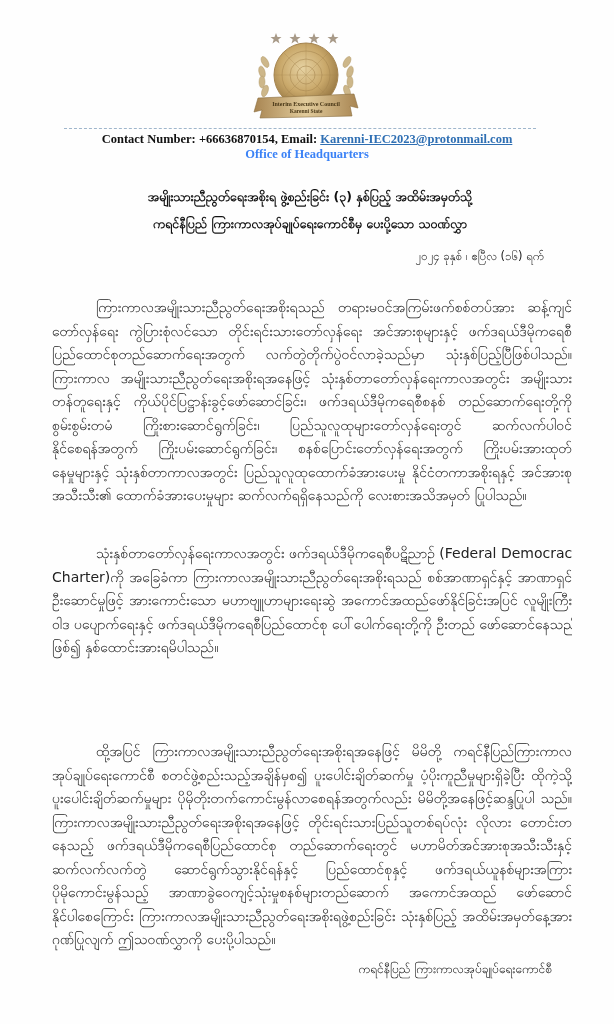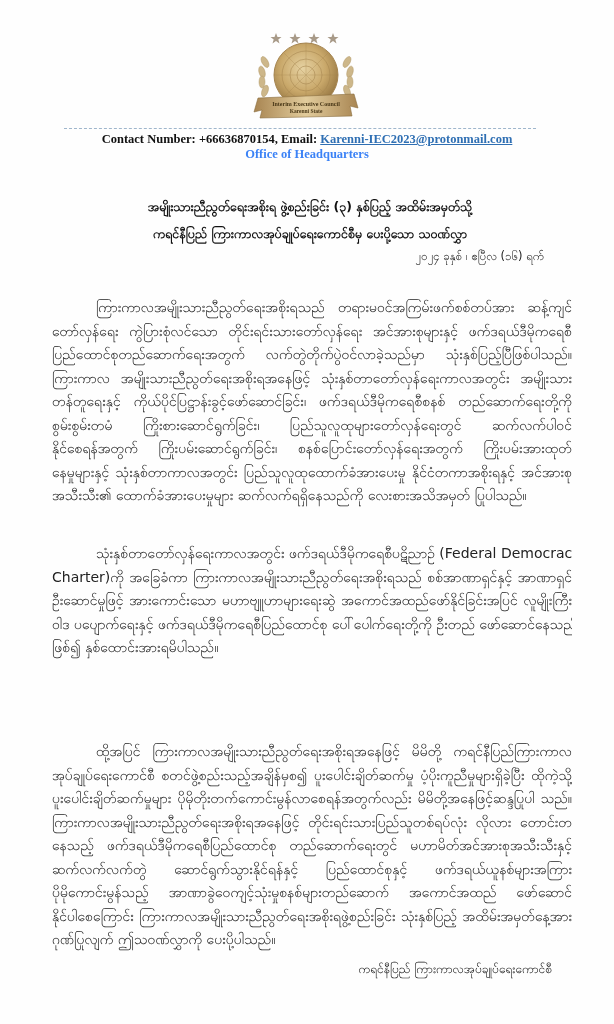--- a/index.html
+++ b/index.html
@@ -67,21 +67,21 @@
       font-weight: bold;
       font-size: 12.5px;
       line-height: 15px;
       color: #3b82f6;
     }
 
     
     .title {
       position: absolute;
       left: 90px;
-      top: 193px;
+      top: 183px;
       width: 440px;
       text-align: center;
       font-weight: bold;
       font-size: 12.5px;
       line-height: 27px;
       color: #111;
     }
     .title div { white-space: nowrap; overflow: hidden; }
 
     

